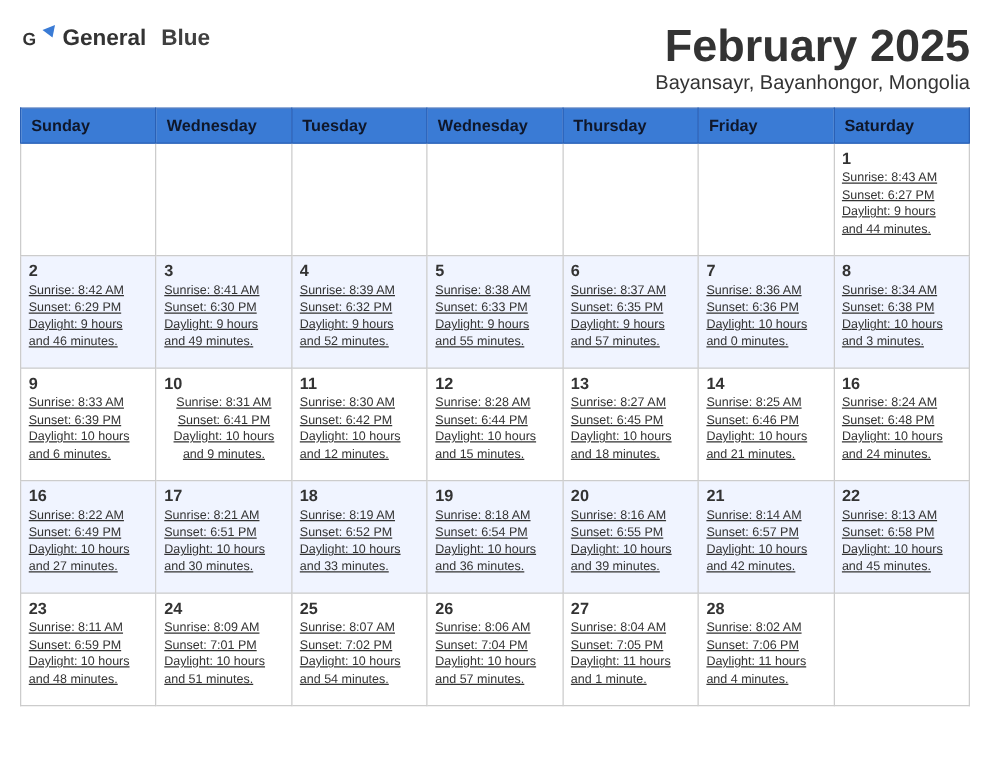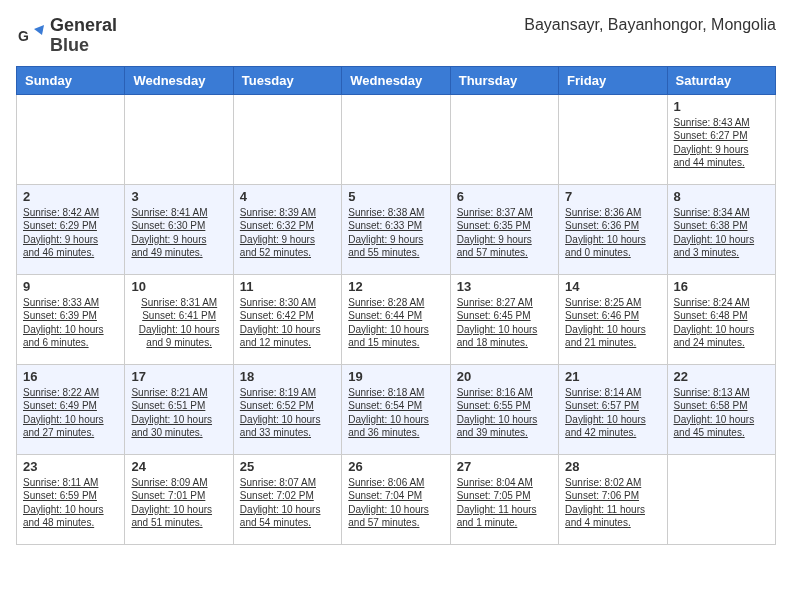--- a/index.html
+++ b/index.html
@@ -16,22 +16,23 @@
       align-items: flex-start;
       margin-bottom: 10px;
     }
     .logo {
       display: flex;
       align-items: center;
       gap: 4px;
     }
     .logo-text {
       display: flex;
-      flex-direction: column;
+      flex-direction: row;
       line-height: 1.1;
+      gap: 12px;
     }
     .logo-general {
       font-size: 18px;
       font-weight: bold;
       color: #333;
     }
     .logo-blue {
       font-size: 18px;
       font-weight: bold;
       color: #404040;
@@ -54,21 +55,21 @@
       color: #333;
       margin-left: 20px;
     }
     .calendar {
       width: 100%;
       border-collapse: collapse;
       border: 1px solid #ccc;
     }
     .calendar th {
       background: #3a7bd5;
-      color: #ffffff;
+      color: #0f172a;
       font-size: 13px;
       font-weight: bold;
       padding: 6px 8px;
       text-align: left;
       border: 1px solid #2a60b5;
     }
     .calendar td {
       vertical-align: top;
       border: 1px solid #ccc;
       padding: 4px 6px;
@@ -107,20 +108,21 @@
     <svg class="logo-icon" viewBox="0 0 30 30">
       <text x="2" y="20" font-size="14" font-weight="bold" fill="#333">G</text>
       <path d="M18 8 L28 4 L26 14 Z" fill="#3a7bd5"></path>
     </svg>
     <div class="logo-text">
       <span class="logo-general">General</span>
       <span class="logo-blue">Blue</span>
     </div>
   </div>
   <div class="title-area">
+    <h1>February 2025</h1>
     <h2>Bayansayr, Bayanhongor, Mongolia</h2>
   </div>
 </div>
 
 <table class="calendar">
   <thead>
     <tr>
     <th>Sunday</th>
         <th>Wednesday</th>
         <th>Tuesday</th>

